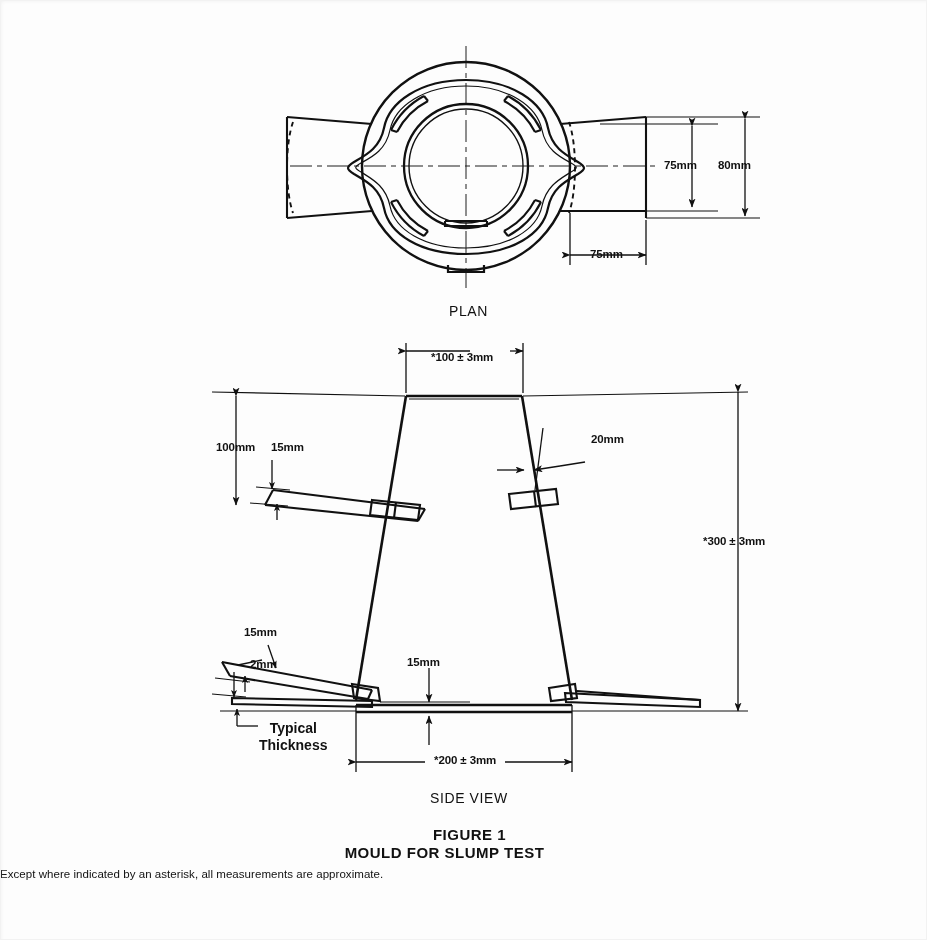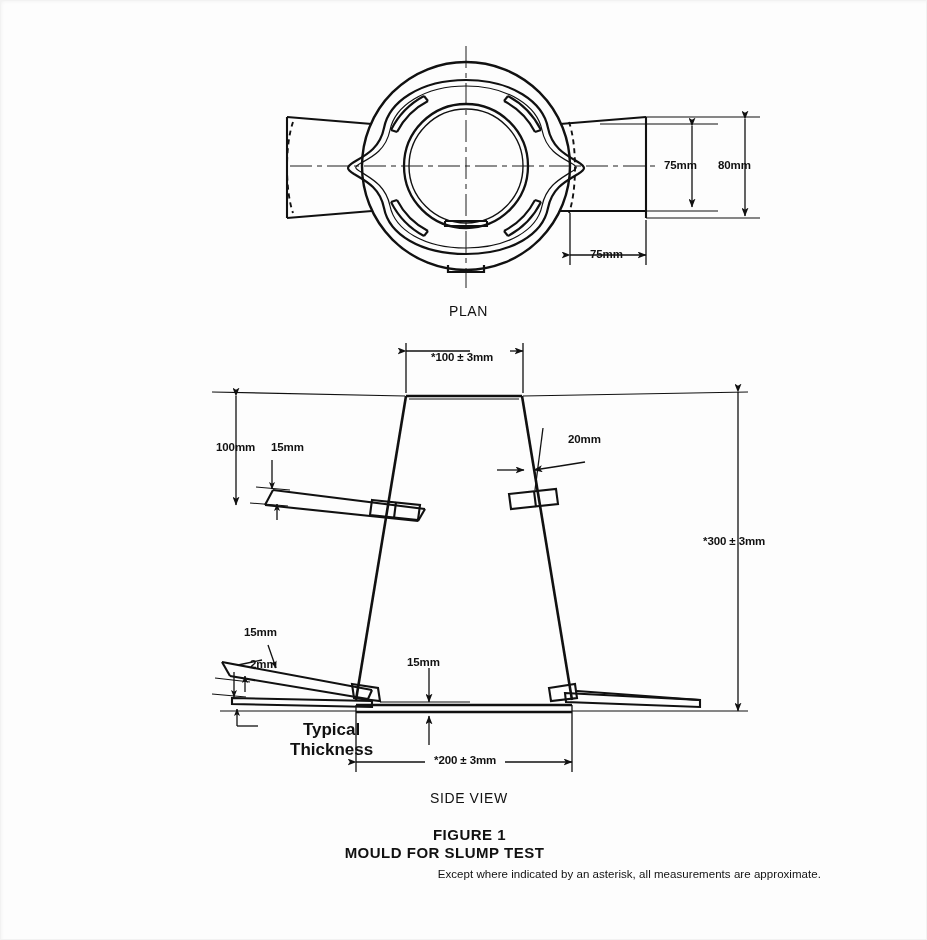--- a/index.html
+++ b/index.html
@@ -57,24 +57,23 @@
     font-weight: 700;
     letter-spacing: 0.5px;
     text-align: center;
   }
   .note {
     font-size: 11.5px;
     font-weight: 400;
     letter-spacing: 0.05px;
   }
   .typ {
-    font-size: 17px;
+    font-size: 14px;
     font-weight: 700;
     line-height: 1.18;
-    margin-left: 31px;
   }
 </style>
 </head>
 <body>
 
 <div id="page">
 
   <svg class="draw" viewBox="0 0 927 940">
     <defs>
       <marker id="ar" markerWidth="9" markerHeight="7" refX="8.4" refY="3.5" orient="auto" markerUnits="userSpaceOnUse">
@@ -303,21 +302,21 @@
   <div class="lbl dim" style="left:590px; top:249px;">75mm</div>
 
   <div class="lbl viewname" style="left:449px; top:304px;">PLAN</div>
 
   <div class="lbl dim" style="left:431px; top:352px;">*100 ± 3mm</div>
 
   <div class="lbl dim" style="left:216px; top:442px;">100mm</div>
 
   <div class="lbl dim" style="left:271px; top:442px;">15mm</div>
 
-  <div class="lbl dim" style="left:568px; top:434px;">20mm</div>
+  <div class="lbl dim" style="left:591px; top:434px;">20mm</div>
 
   <div class="lbl dim" style="left:703px; top:536px;">*300 ± 3mm</div>
 
   <div class="lbl dim" style="left:244px; top:627px;">15mm</div>
 
   <div class="lbl dim" style="left:210px; top:659px;margin-left:40px;">2mm</div>
 
   <div class="lbl dim" style="left:407px; top:657px;">15mm</div>
 
   <div class="lbl dim" style="left:434px; top:755px;">*200 ± 3mm</div>
@@ -326,16 +325,16 @@
     <div>Typical</div>
     <div>Thickness</div>
   </div>
 
   <div class="lbl viewname" style="left:430px; top:791px;">SIDE VIEW</div>
 
   <div class="lbl figtitle" style="left:0; top:827px; width:927px; text-align:center;padding-left:6px;">FIGURE 1</div>
 
   <div class="lbl figtitle" style="left:0; top:845px; width:889px; ">MOULD FOR SLUMP TEST</div>
 
-  <div class="lbl note" style="left:13px; top:869px; width:808px; text-align:right;">Except where indicated by an asterisk, all measurements are approximate.</div>
+  <div class="lbl note" style="left:0; top:869px; width:808px; text-align:left;">Except where indicated by an asterisk, all measurements are approximate.</div>
 
   <div id="scan-edge"></div>
 </div>
 
 </body></html>

